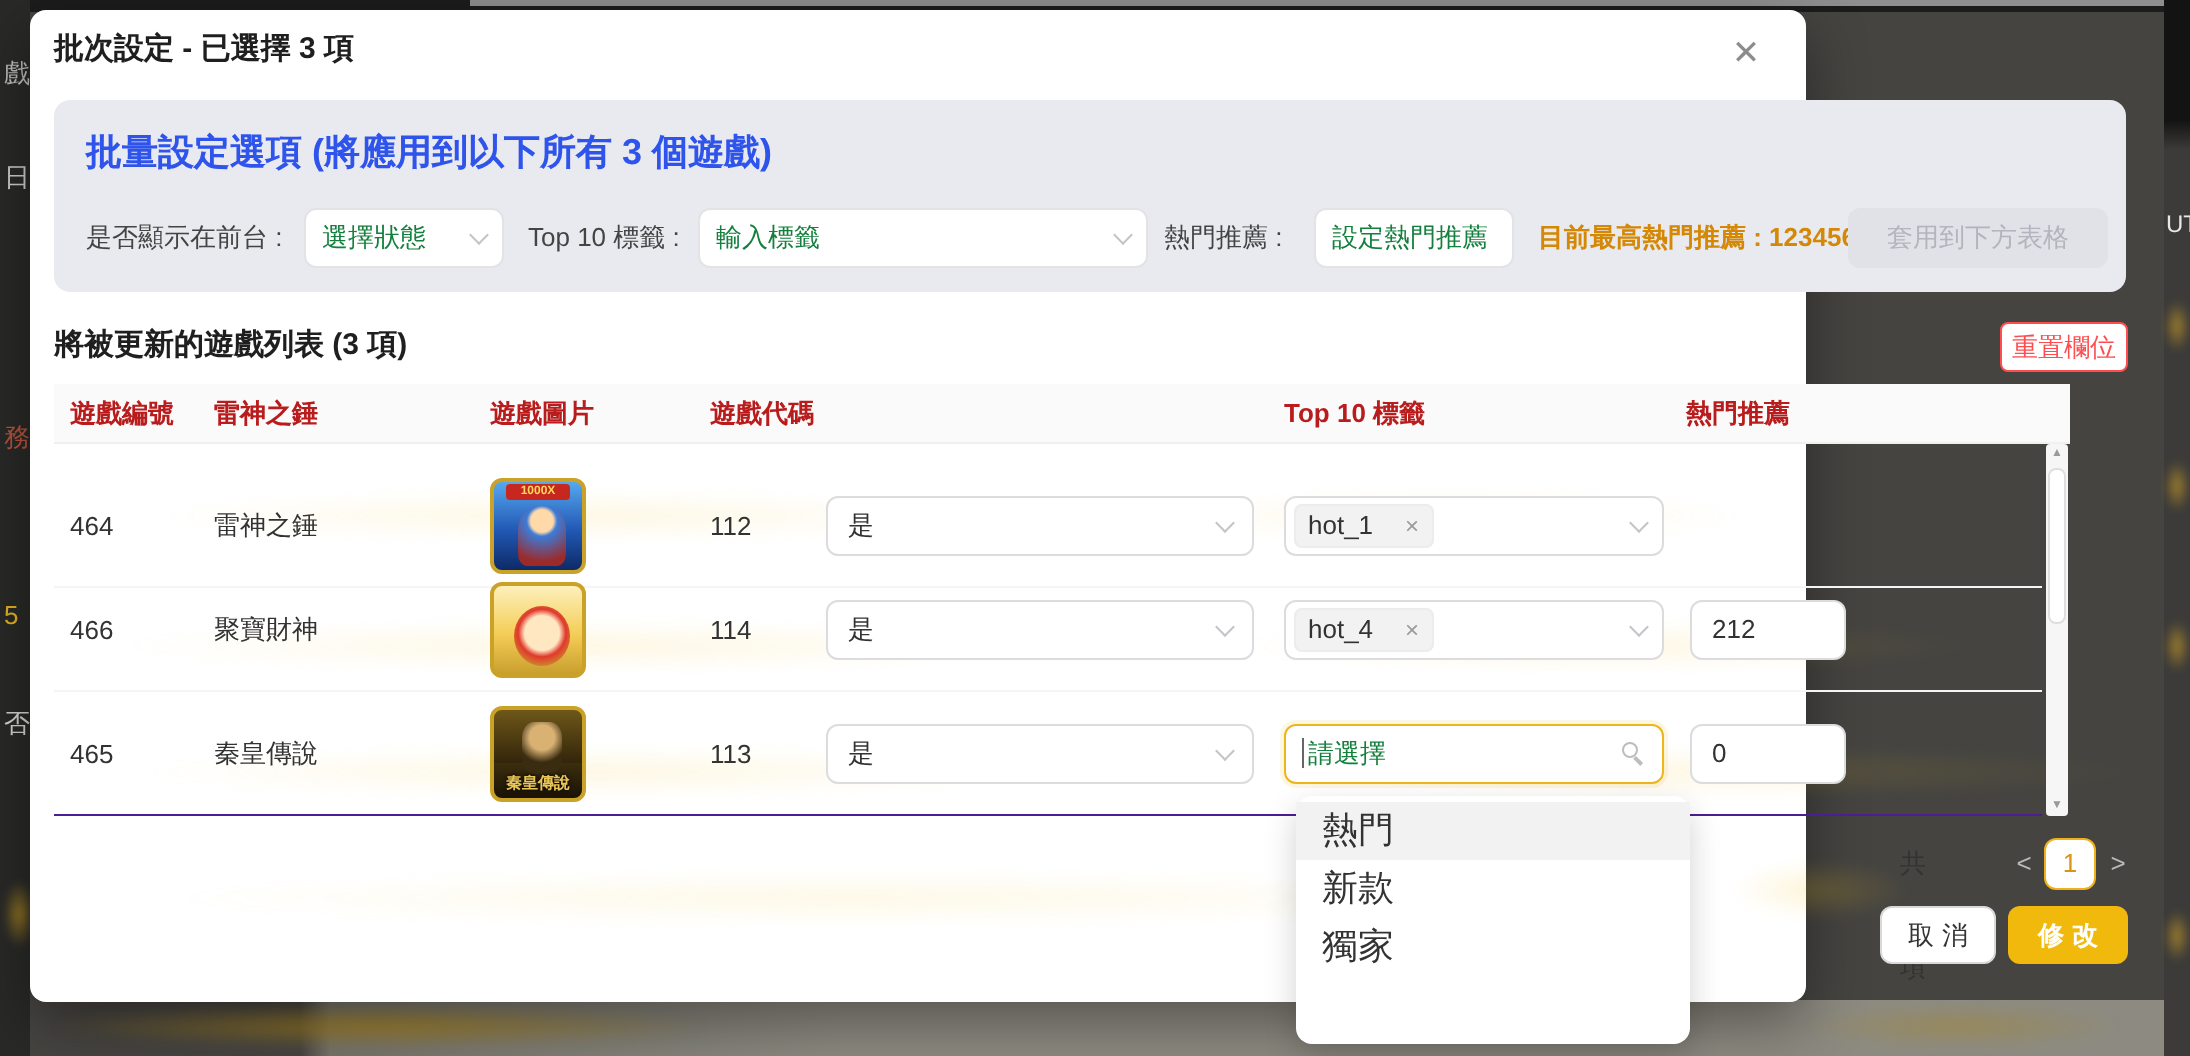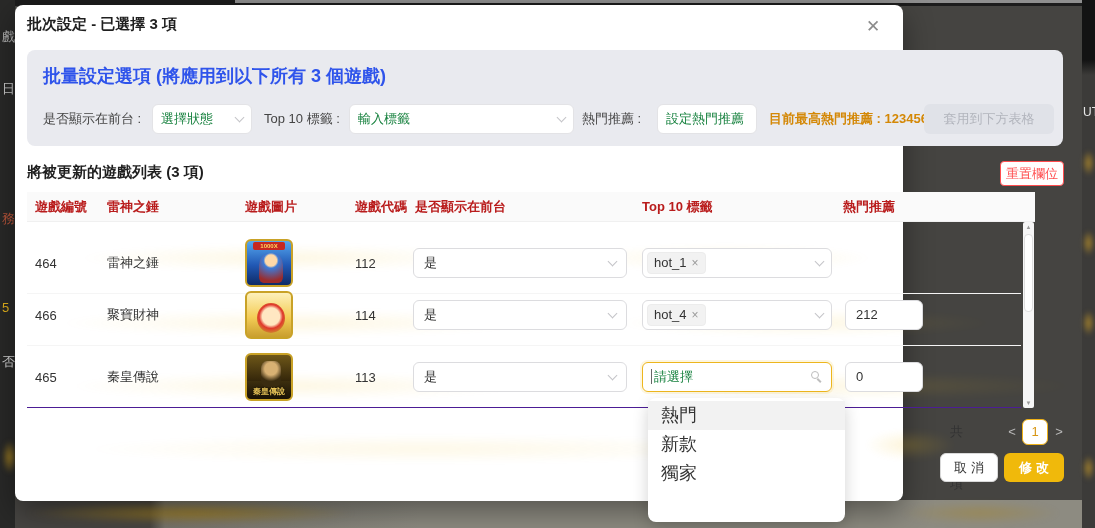--- a/index.html
+++ b/index.html
@@ -67,21 +67,21 @@
   .thumb-qin .fig { position:absolute; left:14px; top:6px; width:20px; height:26px;
                     background:radial-gradient(circle at 50% 30%,#d8b173 0 30%,#3a2c10 60%); border-radius:30%; }
 
   .row-select { position:absolute; left:386px; top:50%; transform:translateY(-50%); width:214px; height:30px;
                 background:#fff; border:1px solid #dcdcdf; border-radius:6px; display:flex; align-items:center;
                 padding:0 10px; font-size:13px; color:#333; }
   .tag-select { position:absolute; left:615px; top:50%; transform:translateY(-50%); width:190px; height:30px;
                 background:#fff; border:1px solid #dcdcdf; border-radius:6px; display:flex; align-items:center;
                 padding:0 8px 0 4px; font-size:13px; }
   .tag-chip { background:#f2f2f2; border:1px solid #ececec; border-radius:4px; height:22px; display:flex; align-items:center;
-              padding:0 6px; gap:5px; color:#333; }
+              padding:0 6px; gap:16px; color:#333; }
   .chip-x { color:#9a9a9a; font-size:12px; cursor:pointer; }
   .tag-select.focused { border:1px solid #edb61d; box-shadow:0 0 0 2px rgba(240,185,11,.12); padding-left:8px; }
   .caret { width:1px; height:15px; background:#666; margin-right:2px; }
   .search-icon { margin-left:auto; position:relative; width:12px; height:12px; flex:none; }
   .search-icon i { position:absolute; left:0; top:0; width:8px; height:8px; border:1.4px solid #bdbdbd; border-radius:50%; }
   .search-icon b { position:absolute; left:7px; top:7px; width:5px; height:1.6px; background:#bdbdbd; transform:rotate(45deg); transform-origin:0 0; }
   .num-input { position:absolute; left:818px; top:50%; transform:translateY(-50%); width:78px; height:30px; background:#fff;
                border:1px solid #dcdcdf; border-radius:6px; line-height:28px; padding:0 10px; font-size:13px; color:#333; }
 
   
@@ -173,21 +173,20 @@
 
   <div class="list-title">將被更新的遊戲列表 (3 項)</div>
   <button class="reset-btn">重置欄位</button>
 
   <div class="table">
     <div class="thead">
       <span class="th c-id">遊戲編號</span>
       <span class="th c-name">雷神之錘</span>
       <span class="th c-img">遊戲圖片</span>
       <span class="th c-code">遊戲代碼</span>
-      <span class="th" style="left:388px">是否顯示在前台</span>
       <span class="th" style="left:615px">Top 10 標籤</span>
       <span class="th" style="left:816px">熱門推薦</span>
     </div>
 
     <div class="trow" style="top:40px">
       <span class="td c-id">464</span>
       <span class="td c-name">雷神之錘</span>
       <div class="thumb thumb-thor">
         <div class="banner">1000X</div>
         <div class="fig"></div>

